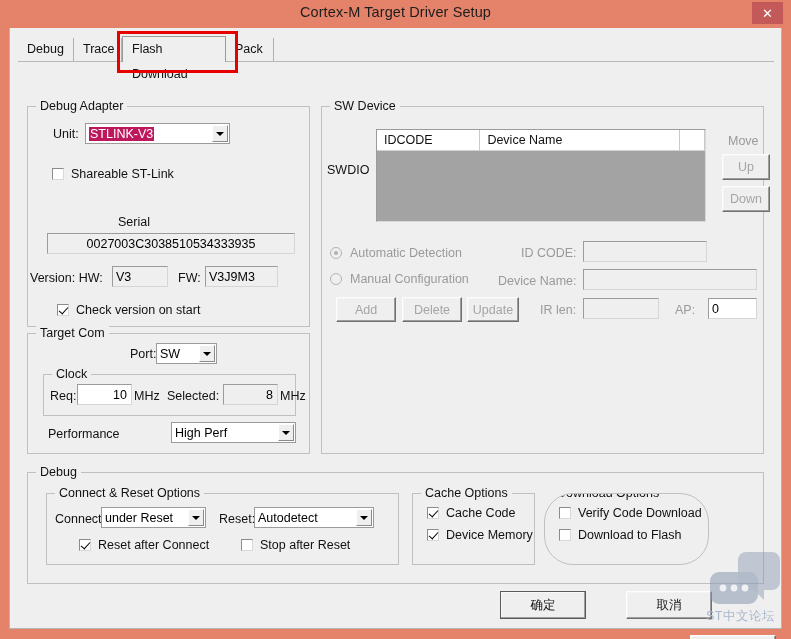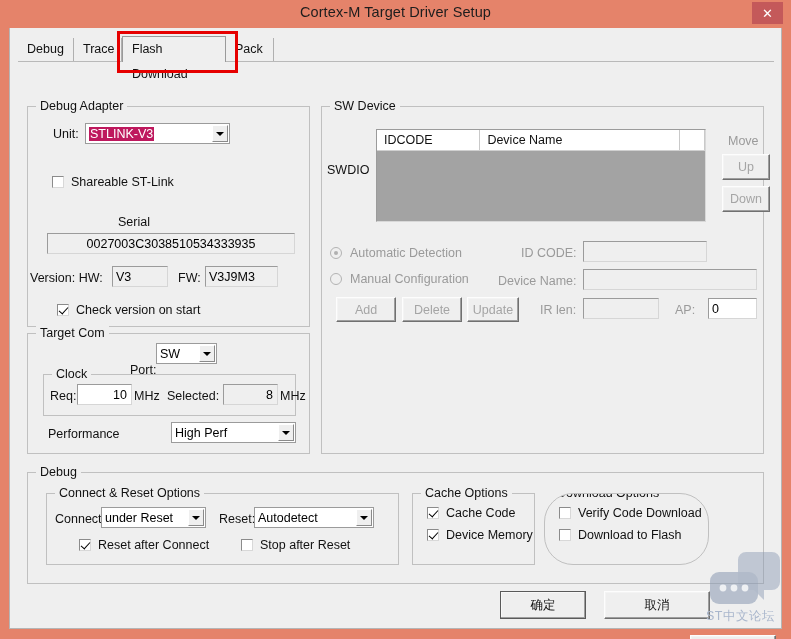--- a/index.html
+++ b/index.html
@@ -172,21 +172,21 @@
       <span class="glabel">Debug Adapter</span>
 
       <span class="lbl" style="left:25px;top:20px;">Unit:</span>
       <div class="combo" style="left:57px;top:16px;width:145px;height:21px;">
         <span class="sel">STLINK-V3</span>
         <span class="arrowbox">
             <i class="car"></i>
           </span>
       </div>
 
-      <div class="cbrow" style="left:24px;top:60px;margin-top:8px;">
+      <div class="cbrow" style="left:24px;top:60px;">
         <span class="cb"></span>
         <span class="cbt">Shareable ST-Link</span>
       </div>
 
       <span class="lbl" style="left:90px;top:108px;">Serial</span>
       <div class="field ro center" style="left:19px;top:126px;width:248px;height:21px;">0027003C3038510534333935</div>
 
       <span class="lbl" style="left:2px;top:164px;">Version: HW:</span>
       <div class="field ro" style="left:84px;top:159px;width:56px;height:21px;">V3</div>
       <span class="lbl" style="left:150px;top:164px;">FW:</span>
@@ -194,21 +194,21 @@
 
       <div class="cbrow" style="left:29px;top:196px;">
         <span class="cb on"></span>
         <span class="cbt">Check version on start</span>
       </div>
     </div>
 
     <div class="group" style="left:17px;top:305px;width:283px;height:121px;">
       <span class="glabel">Target Com</span>
 
-      <span class="lbl" style="left:102px;top:13px;margin-top:16px;">Port:</span>
+      <span class="lbl" style="left:102px;top:13px;">Port:</span>
       <div class="combo" style="left:128px;top:9px;width:61px;height:21px;">
         <span>SW</span>
         <span class="arrowbox">
             <i class="car"></i>
           </span>
       </div>
 
       <div class="group" style="left:15px;top:40px;width:253px;height:42px;">
         <span class="glabel">Clock</span>
         <span class="lbl" style="left:6px;top:14px;">Req:</span>
@@ -321,21 +321,21 @@
           <span class="cbt">Verify Code Download</span>
         </div>
         <div class="cbrow" style="left:14px;top:34px;">
           <span class="cb"></span>
           <span class="cbt">Download to Flash</span>
         </div>
       </div>
     </div>
 
     <div class="btn dark" style="left:490px;top:563px;width:86px;height:28px;">确定</div>
-    <div class="btn" style="left:594px;top:563px;width:106px;height:28px;">取消</div>
+    <div class="btn" style="left:616px;top:563px;width:86px;height:28px;">取消</div>
     <div class="btn dimbtn" style="left:680px;top:563px;width:86px;height:28px;margin-top:44px;">应用(A)</div>
   </div>
 
   <div class="wm" style="left:700px;top:548px;width:86px;height:76px;">
     <svg width="86" height="76" viewBox="0 0 86 76">
       <path d="M46 4 h26 a8 8 0 0 1 8 8 v22 a8 8 0 0 1 -8 8 h-8 l0 10 -10 -10 h-8 a8 8 0 0 1 -8 -8 v-22 a8 8 0 0 1 8 -8 z" fill="#8b9ab3" opacity="0.75"></path>
       <rect x="10" y="24" width="48" height="32" rx="9" fill="#8b9ab3" opacity="0.9"></rect>
       <circle cx="23" cy="40" r="3.4" fill="#eef1f6"></circle>
       <circle cx="34" cy="40" r="3.4" fill="#eef1f6"></circle>
       <circle cx="45" cy="40" r="3.4" fill="#eef1f6"></circle>

